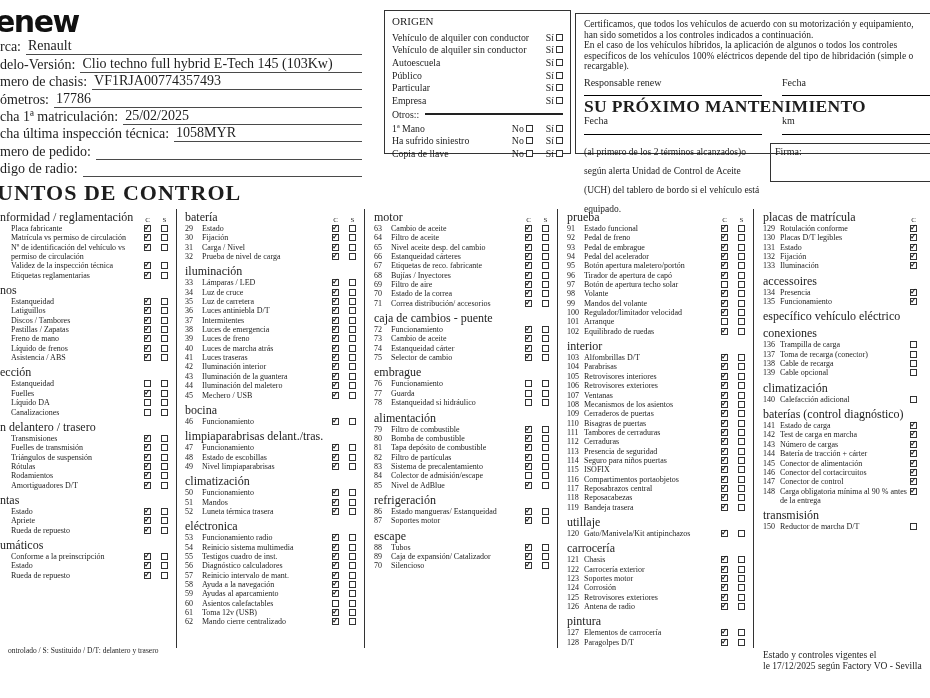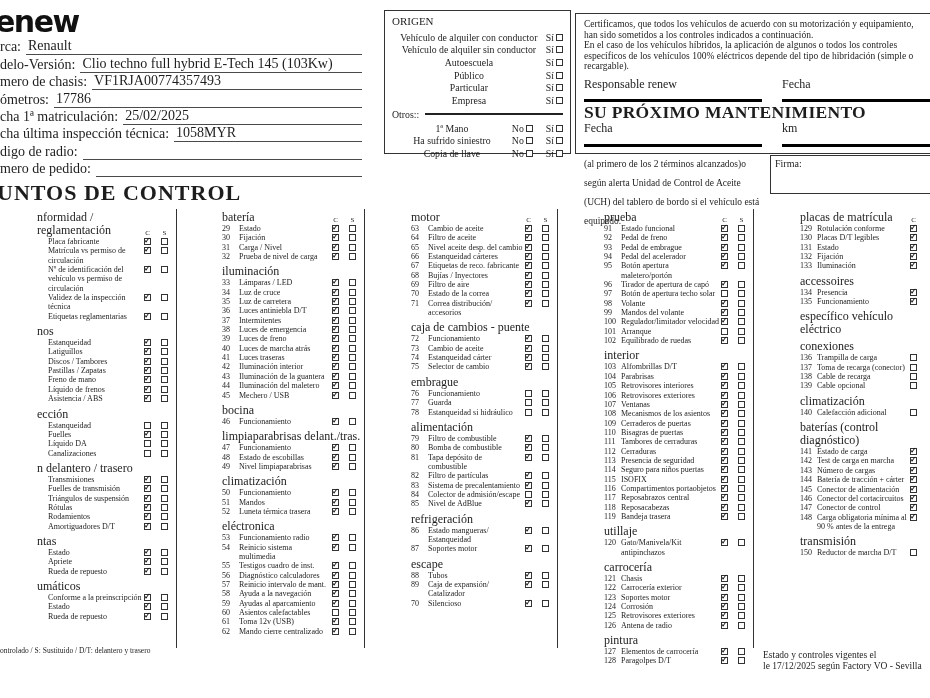--- a/index.html
+++ b/index.html
@@ -13,33 +13,33 @@
   
   .vfields{position:absolute;left:0;top:38px;width:362px;}
   .vfield{display:flex;align-items:flex-end;height:17.4px;font-size:14px;}
   .vlabel{white-space:nowrap;padding-right:5px;}
   .vvalue{flex:1;border-bottom:1px solid #4a4a4a;padding:0 2px 0 2px;white-space:nowrap;}
 
   
   .origen{position:absolute;left:384px;top:10px;width:187px;height:144px;border:1.5px solid #333;
           box-sizing:border-box;padding:4px 7px 0 7px;font-size:9.8px;}
   .origen-title{font-size:11px;margin-bottom:4px;}
-  .orow{display:flex;align-items:center;height:12.6px;text-align:center;}
+  .orow{display:flex;align-items:center;height:12.6px;}
   .olbl{flex:1;white-space:nowrap;overflow:hidden;}
   .slot{display:flex;align-items:center;gap:2px;flex-shrink:0;}
   .slot-no{margin-right:13px;}
   .otros{display:flex;align-items:center;height:13.5px;margin:1px 0;text-align:right;}
   .otros-line{flex:1;border-bottom:2px solid #222;margin-left:6px;}
 
   
   .cert{position:absolute;left:575px;top:13px;width:420px;height:141px;border:1.4px solid #333;
         box-sizing:border-box;padding:5px 6px 0 8px;font-size:9.5px;}
   .cert p{margin:0;line-height:10.6px;max-width:345px;}
   .cert-fields{display:flex;margin-top:5px;}
-  .cf{border-bottom:3px solid #000000;font-size:12px;padding-bottom:7px;box-sizing:border-box;}
+  .cf{border-bottom:1px solid #000000;font-size:10px;padding-bottom:7px;box-sizing:border-box;}
   .cf1{width:178px;margin-right:20px;}
   .cf2{flex:1;}
   .maint-title{font-size:17.5px;font-weight:600;line-height:18px;margin-top:1px;letter-spacing:.3px;}
   .cert-fields2{display:flex;margin-top:0;}
   .cert-fields2 .cf{padding-bottom:8px;}
   .cert-bottom{display:flex;margin-top:8px;align-items:flex-start;}
   .note{width:180px;font-size:9.5px;line-height:19px;}
   .firma{width:158px;height:33px;border:1.4px solid #333;margin-left:6px;font-size:10px;
          padding:2px 4px;box-sizing:content-box;}
 
@@ -47,39 +47,39 @@
   .main-title{position:absolute;left:-3px;top:180px;font-size:22px;font-weight:bold;letter-spacing:1px;}
 
   
   .checklist{position:absolute;left:0;top:209px;width:930px;height:439px;}
   .col{position:absolute;top:0;height:100%;box-sizing:border-box;}
   .col1{left:0;width:176px;}
   .col2{left:176px;width:188px;border-left:1px solid #333;padding-left:8px;}
   .col3{left:364px;width:193px;border-left:1px solid #333;padding-left:9px;}
   .col4{left:557px;width:196px;border-left:1px solid #333;padding-left:9px;}
   .col5{left:753px;width:177px;border-left:1px solid #333;padding-left:9px;}
-  .section{margin-top:4px;margin-left:37px;}
+  .section{margin-top:4px;}
   .col .section:first-child{margin-top:2px;}
   .sec-head{display:flex;align-items:flex-end;}
   .sec-title{flex:1;font-size:12px;line-height:13px;}
   .cs-letters{display:flex;gap:10px;margin-right:8px;font-size:7px;flex-shrink:0;}
   .col5 .cs-letters{margin-right:13px;}
   .cs-letters span{width:7px;text-align:center;}
   .item{display:flex;align-items:flex-start;line-height:9.35px;font-size:8px;}
   .item .num{width:17px;flex-shrink:0;}
   .col1 .item .lbl{padding-left:11px;}
   .item .lbl{flex:1;padding-right:2px;}
   .item .cs{display:flex;gap:10px;margin-right:8px;flex-shrink:0;padding-top:1px;}
   .col5 .item .cs{margin-right:13px;}
   .cb{width:7px;height:7px;border:1px solid #333;box-sizing:border-box;position:relative;
       display:inline-block;background:#fff;}
   .cb.checked::after{content:"\2713";position:absolute;left:-1px;top:-3px;font-size:8px;
       font-weight:bold;color:#111;}
 
-  .footnote{position:absolute;left:0;top:646px;font-size:7.5px;}
+  .footnote{position:absolute;left:8px;top:646px;font-size:7.5px;}
   .footer-right{position:absolute;left:763px;top:650px;font-size:9.5px;line-height:10.6px;}
 </style>
 </head>
 <body>
 
 <div class="page">
 
   <div class="logo">enew</div>
 
   <div class="vfields" id="vehicle-fields">
@@ -101,25 +101,25 @@
       </div>
       <div class="vfield">
         <span class="vlabel">cha 1ª matriculación:</span>
         <span class="vvalue">25/02/2025</span>
       </div>
       <div class="vfield">
         <span class="vlabel">cha última inspección técnica:</span>
         <span class="vvalue">1058MYR</span>
       </div>
       <div class="vfield">
-        <span class="vlabel">digo de radio:</span>
+        <span class="vlabel">mero de pedido:</span>
         <span class="vvalue"></span>
       </div>
       <div class="vfield">
-        <span class="vlabel">mero de pedido:</span>
+        <span class="vlabel">digo de radio:</span>
         <span class="vvalue"></span>
       </div>
     </div>
 
   <div class="origen">
     <div class="origen-title">ORIGEN</div>
     <div id="origen-si-rows">
         <div class="orow">
           <span class="olbl">Vehículo de alquiler con conductor</span>
           <span class="slot">

